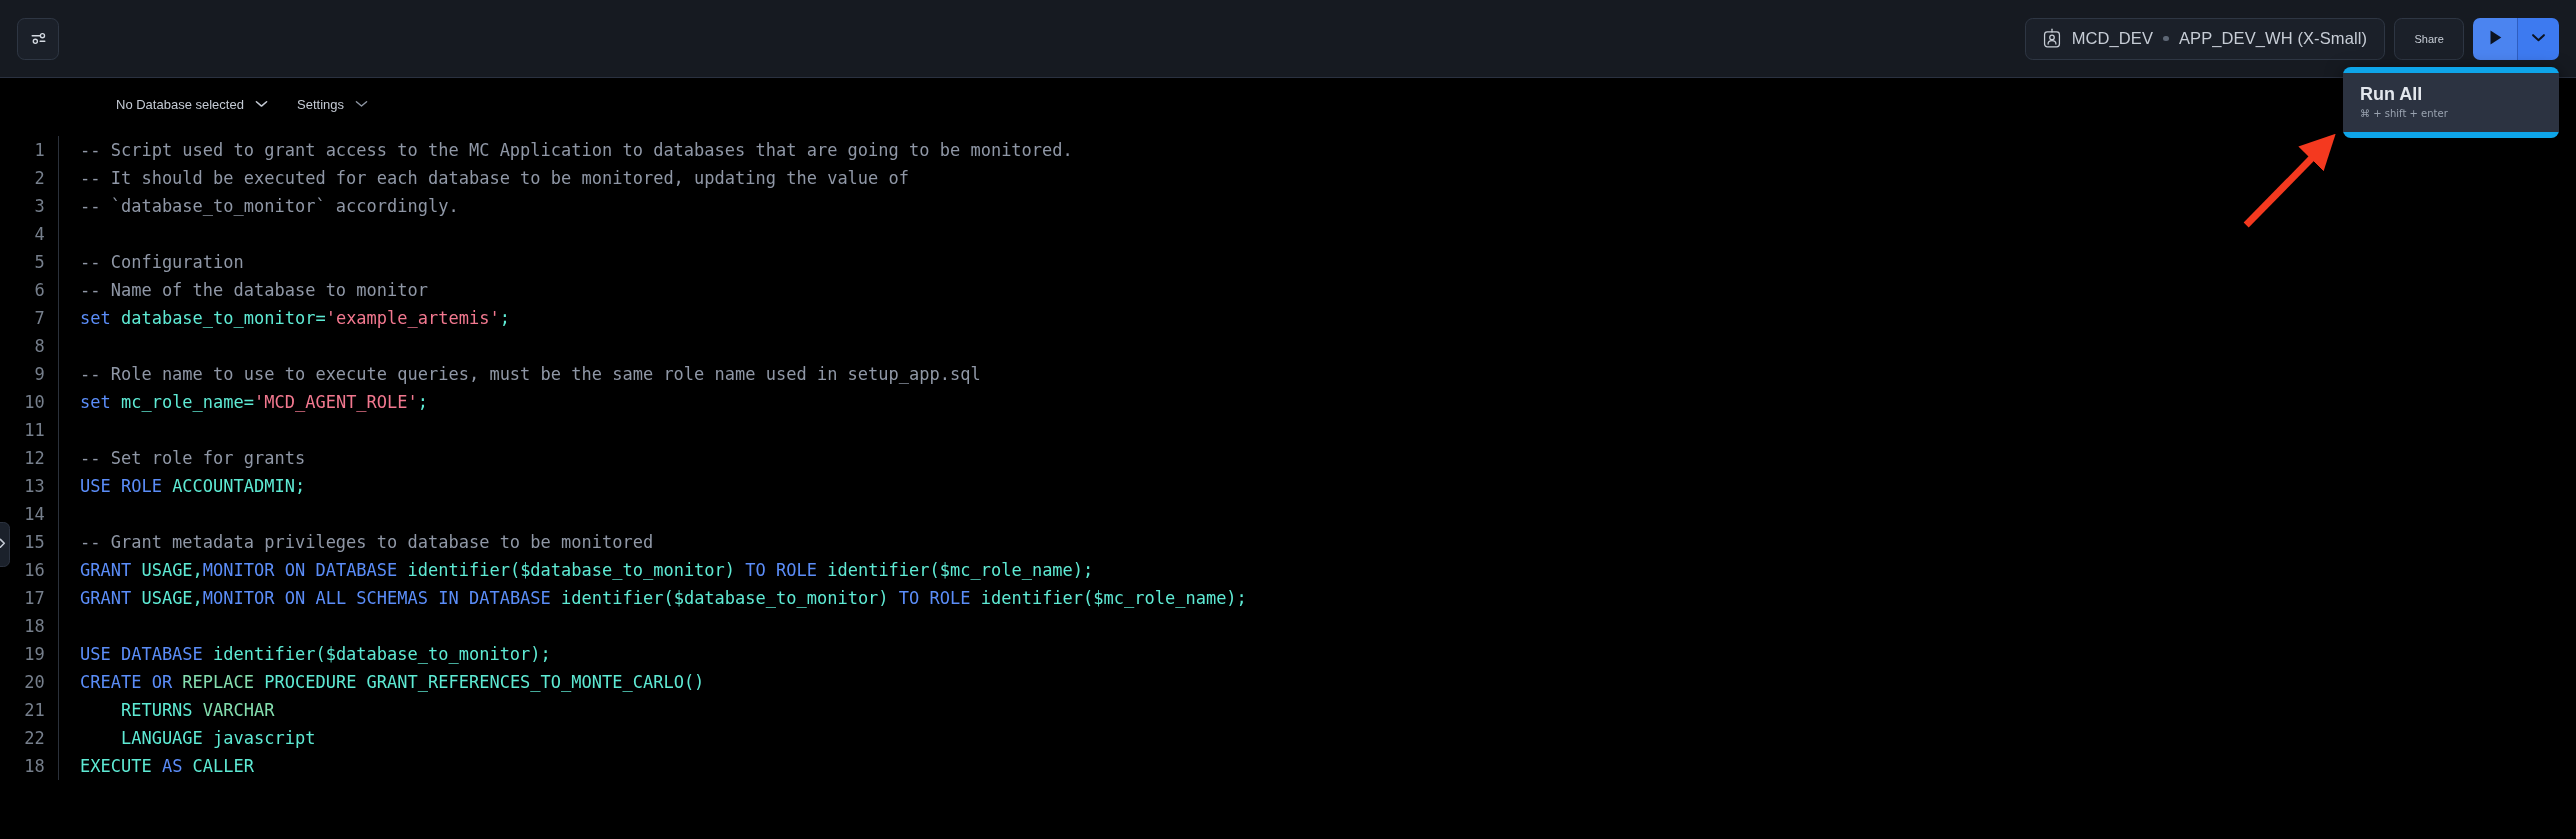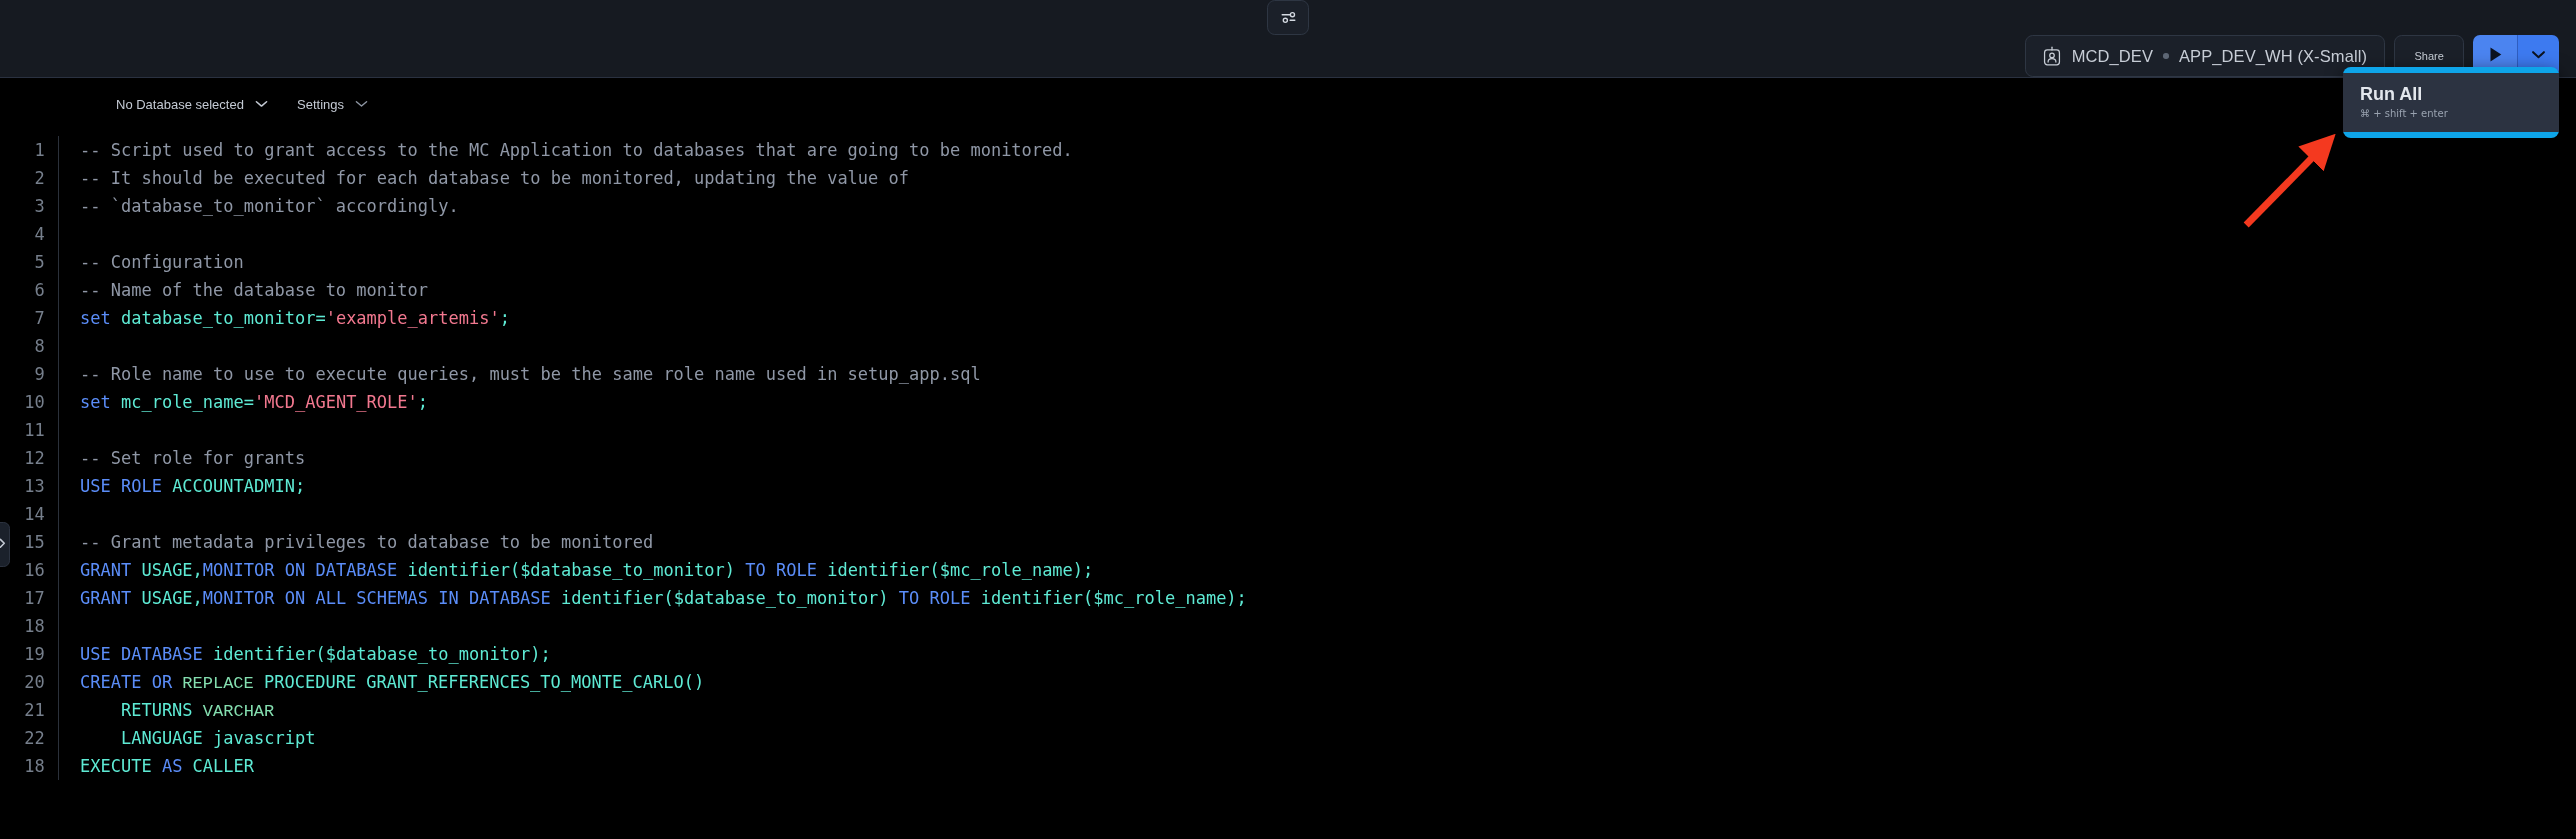--- a/index.html
+++ b/index.html
@@ -12,21 +12,20 @@
 
   
   .topbar {
     position: relative;
     height: 78px;
     background: #161a21;
     border-bottom: 0.8px solid #2a3140;
     display: flex;
     align-items: center;
     padding: 0 17px;
-    flex-direction: column;
   }
 
   .tool-btn {
     width: 42px; height: 42px;
     border: 0.8px solid #2e3643;
     border-radius: 7.8px;
     background: #1b2029;
     display: flex; align-items: center; justify-content: center;
     cursor: pointer;
   }
@@ -199,21 +198,21 @@
     padding-left: 21px;
     white-space: pre;
     flex: 1 1 auto;
     overflow: hidden;
   }
   .code-lines div { height: 28px; }
 
   
   .c-cmt  { color: #8f97a6; }
   .c-kw   { color: #5b8df8; }
-  .c-kw2  { color: #85dfb0; font-family: Liberation Mono, monospace; }
+  .c-kw2  { color: #85dfb0; }
   .c-str  { color: #f2788f; }
   .c-txt  { color: #5eead4; }
 </style>
 </head>
 <body>
 
 <div class="topbar">
 
   <div class="tool-btn">
     <span>

